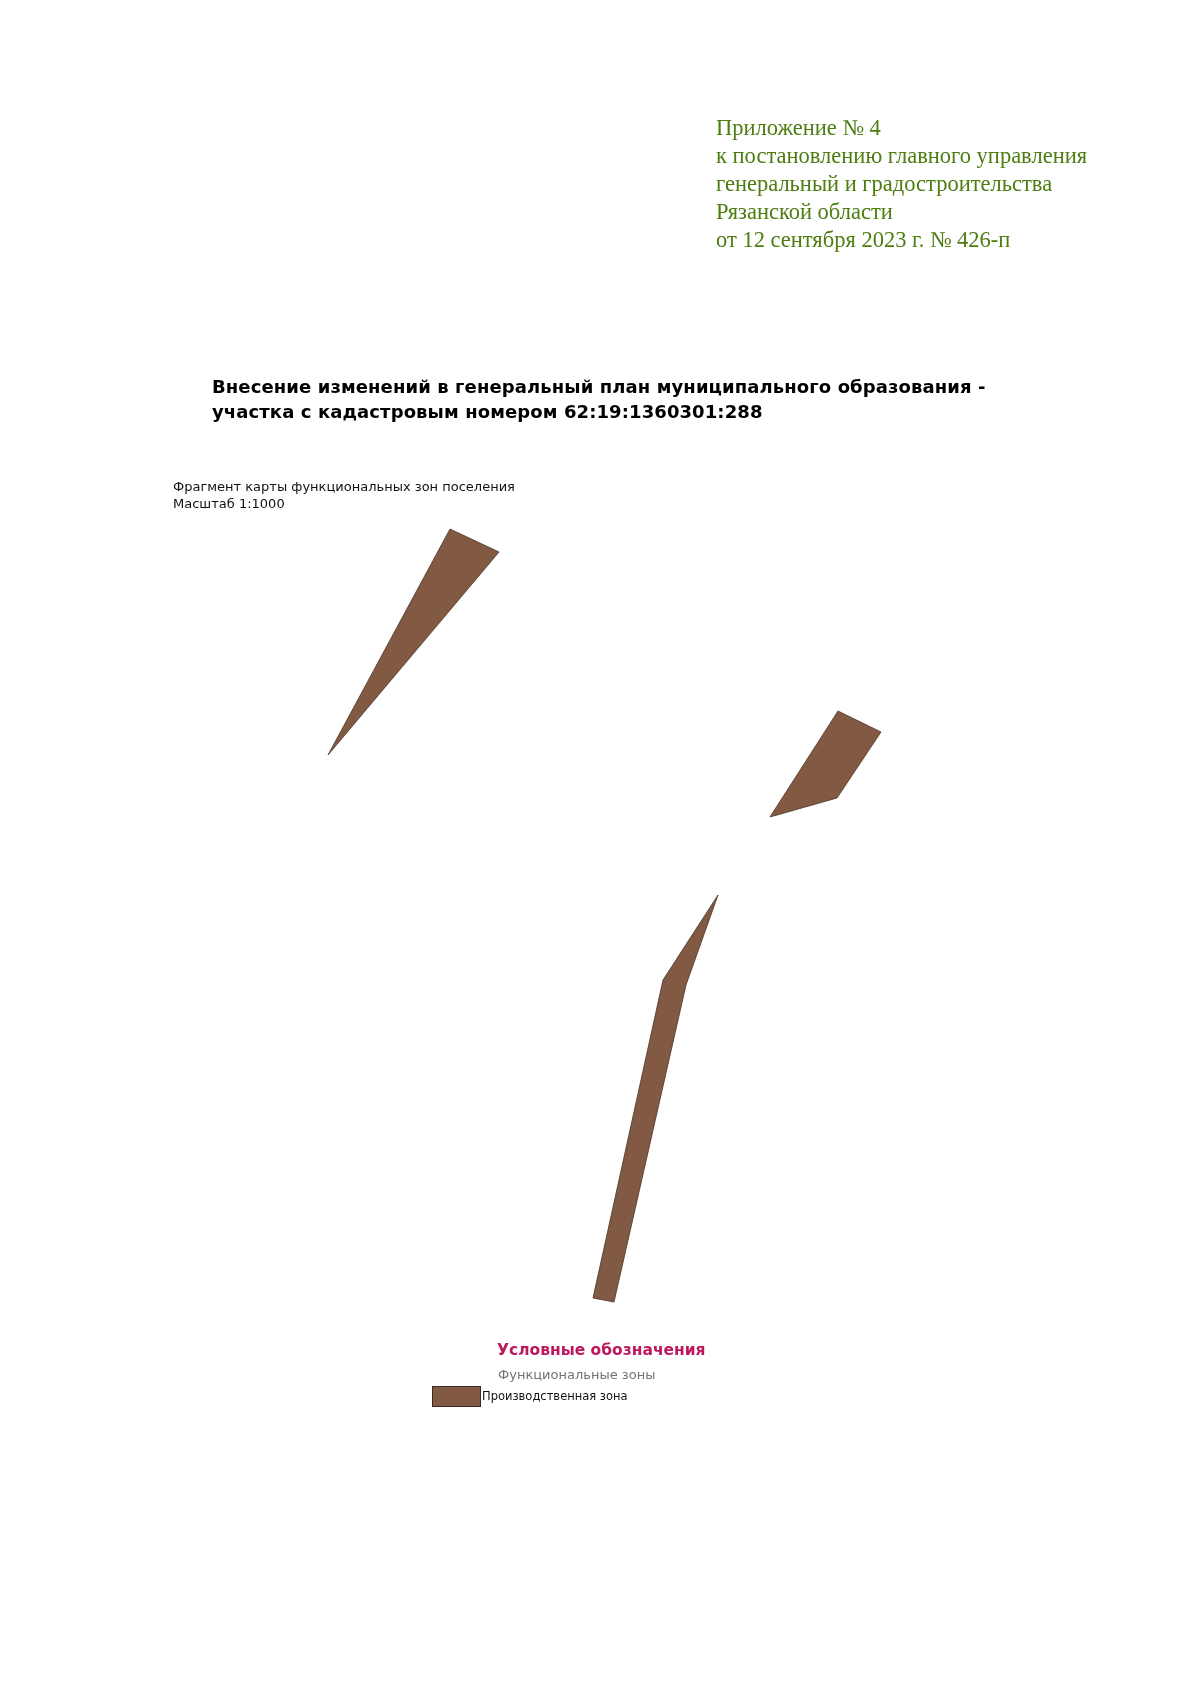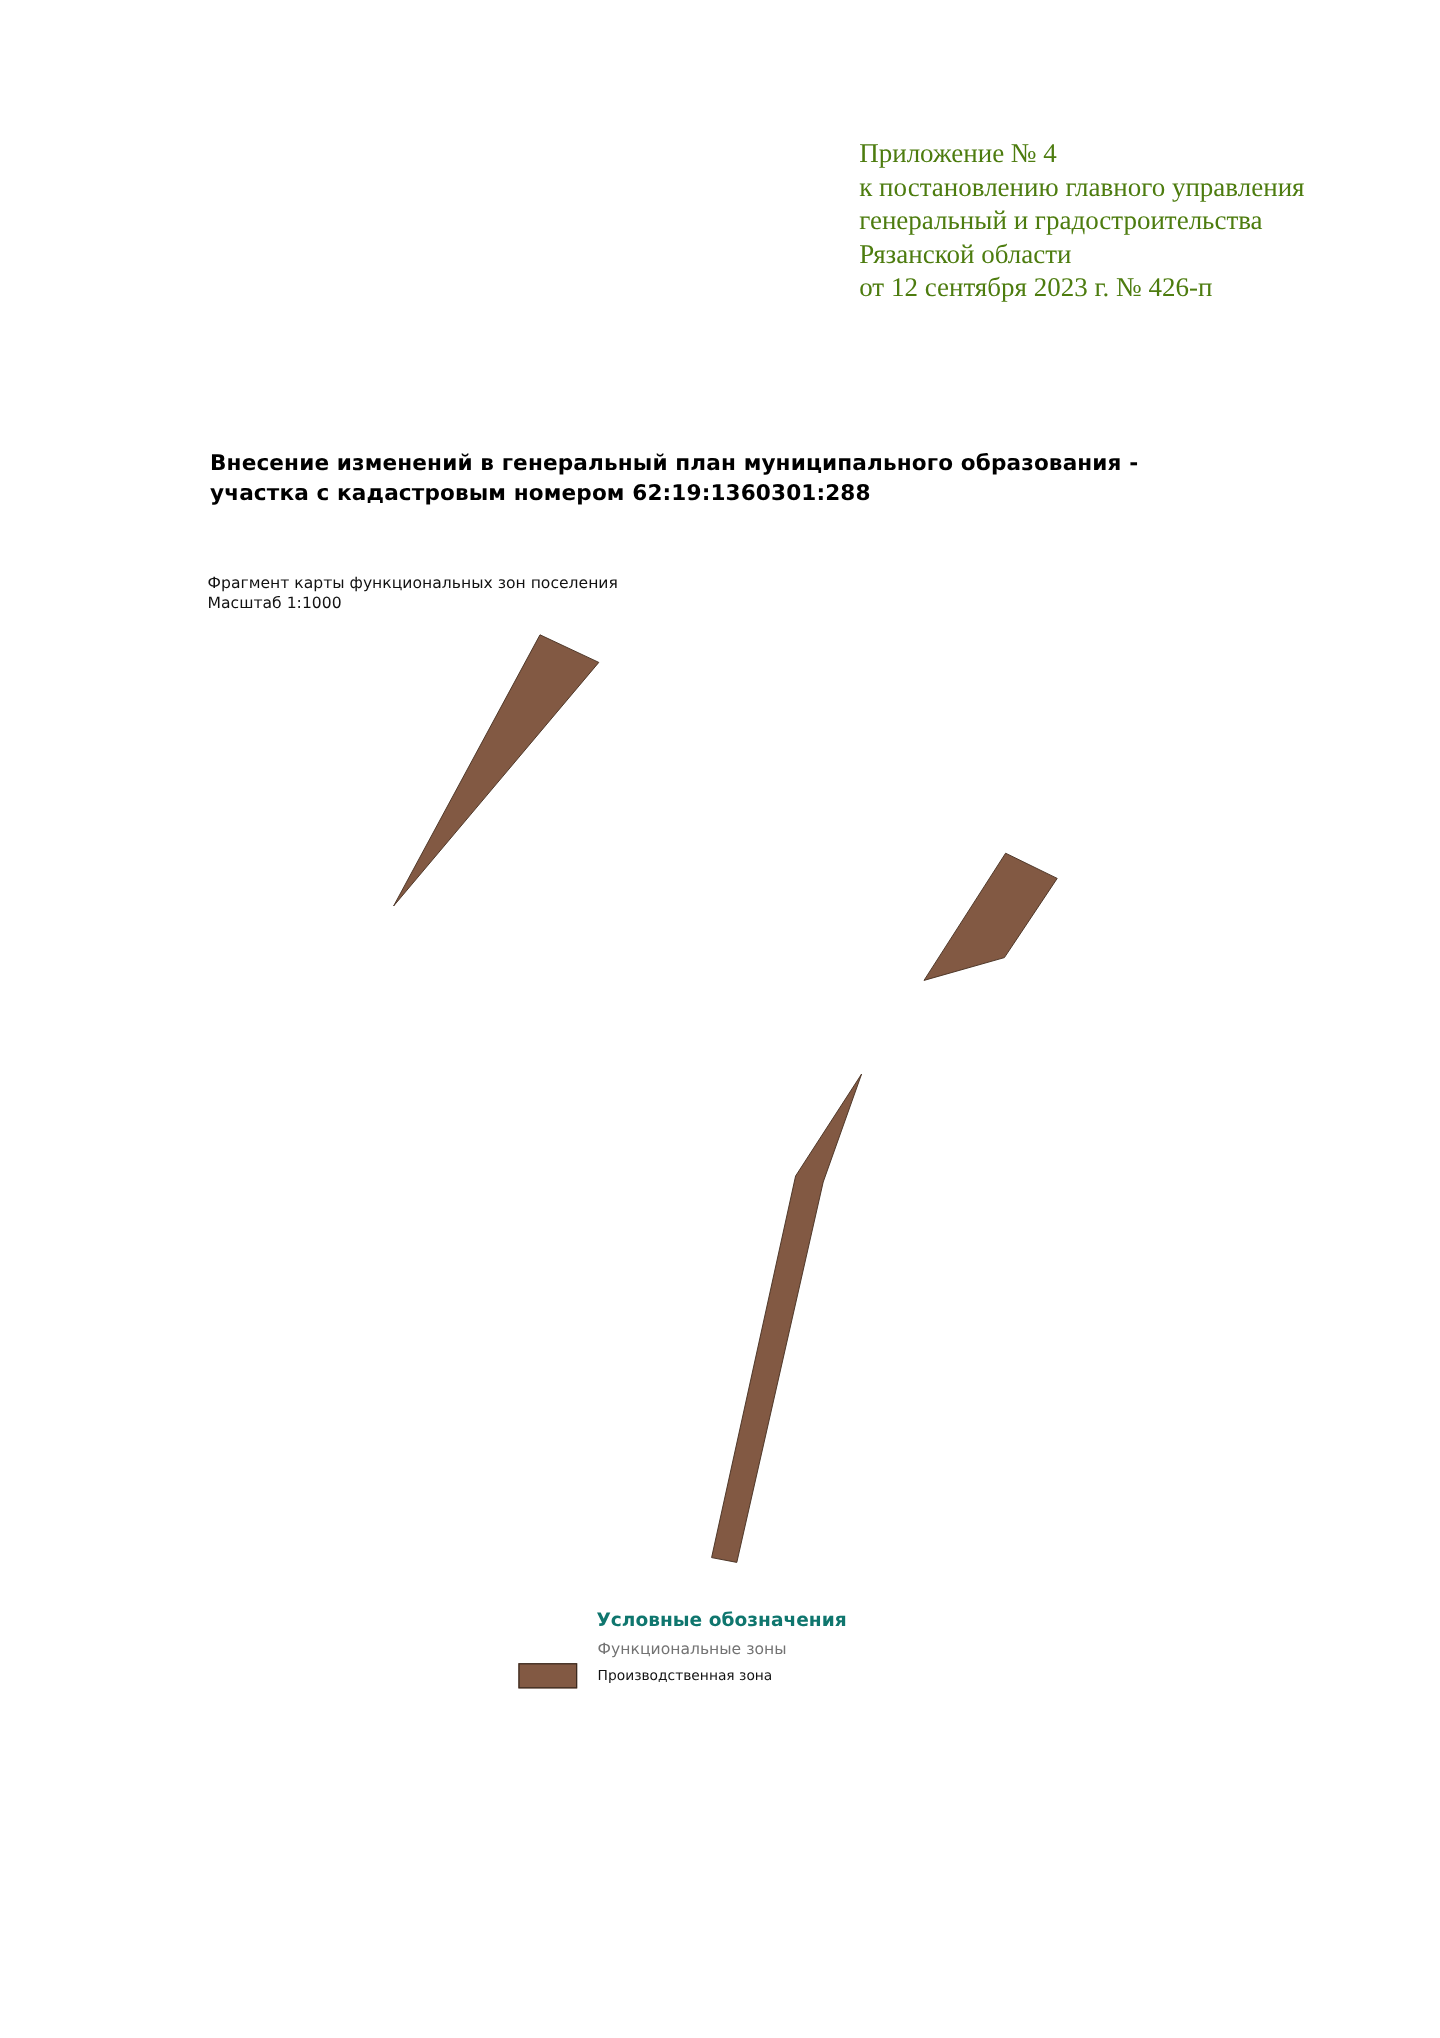--- a/index.html
+++ b/index.html
@@ -10,46 +10,46 @@
       font-size: 22.5px; line-height: 28px; color: #4d7c0f;
       white-space: nowrap;
     }
     .appendix div { display: block; }
     .title {
       position: absolute; left: 175px; top: 374px;
       font-family: "DejaVu Sans", "Liberation Sans", sans-serif;
       font-weight: bold; font-size: 18px; line-height: 25px; color: #000;
       white-space: nowrap; letter-spacing: 0.1px;
     }
-    .title div { display: block; }
+    .title div { display: block; margin-left: 37px; }
     .subtitle {
       position: absolute; left: 173px; top: 478px;
       font-family: "DejaVu Sans", "Liberation Sans", sans-serif;
       font-size: 13px; line-height: 17px; color: #111;
       white-space: nowrap;
     }
     .subtitle div { display: block; }
     .map { position: absolute; left: 0; top: 0; width: 1200px; height: 1698px; pointer-events: none; }
     .map polygon { pointer-events: auto; }
     .legend-title {
       position: absolute; left: 497px; top: 1340px;
       font-family: "DejaVu Sans", "Liberation Sans", sans-serif;
-      font-weight: bold; font-size: 15.5px; line-height: 20px; color: #0f766e; white-space: nowrap; text-align: center;
+      font-weight: bold; font-size: 15.5px; line-height: 20px; color: #be185d; white-space: nowrap; text-align: center;
     }
     .legend-group {
       position: absolute; left: 498px; top: 1366px;
       font-family: "DejaVu Sans", "Liberation Sans", sans-serif;
       font-size: 13px; line-height: 17px; color: #737373; white-space: nowrap;
     }
     .legend-swatch {
       position: absolute; left: 432px; top: 1386px; width: 49px; height: 21px;
       background: #825943; border: 1px solid #3a2a20; box-sizing: border-box;
     }
     .legend-label {
-      position: absolute; left: 498px; top: 1389px;
+      position: absolute; left: 482px; top: 1389px;
       font-family: "DejaVu Sans", "Liberation Sans", sans-serif;
       font-size: 11.5px; line-height: 15px; color: #111; white-space: nowrap;
     }
   </style>
 </head>
 <body>
 
 <div class="appendix">
   <div>Приложение № 4</div>
   <div>к постановлению главного управления</div>

